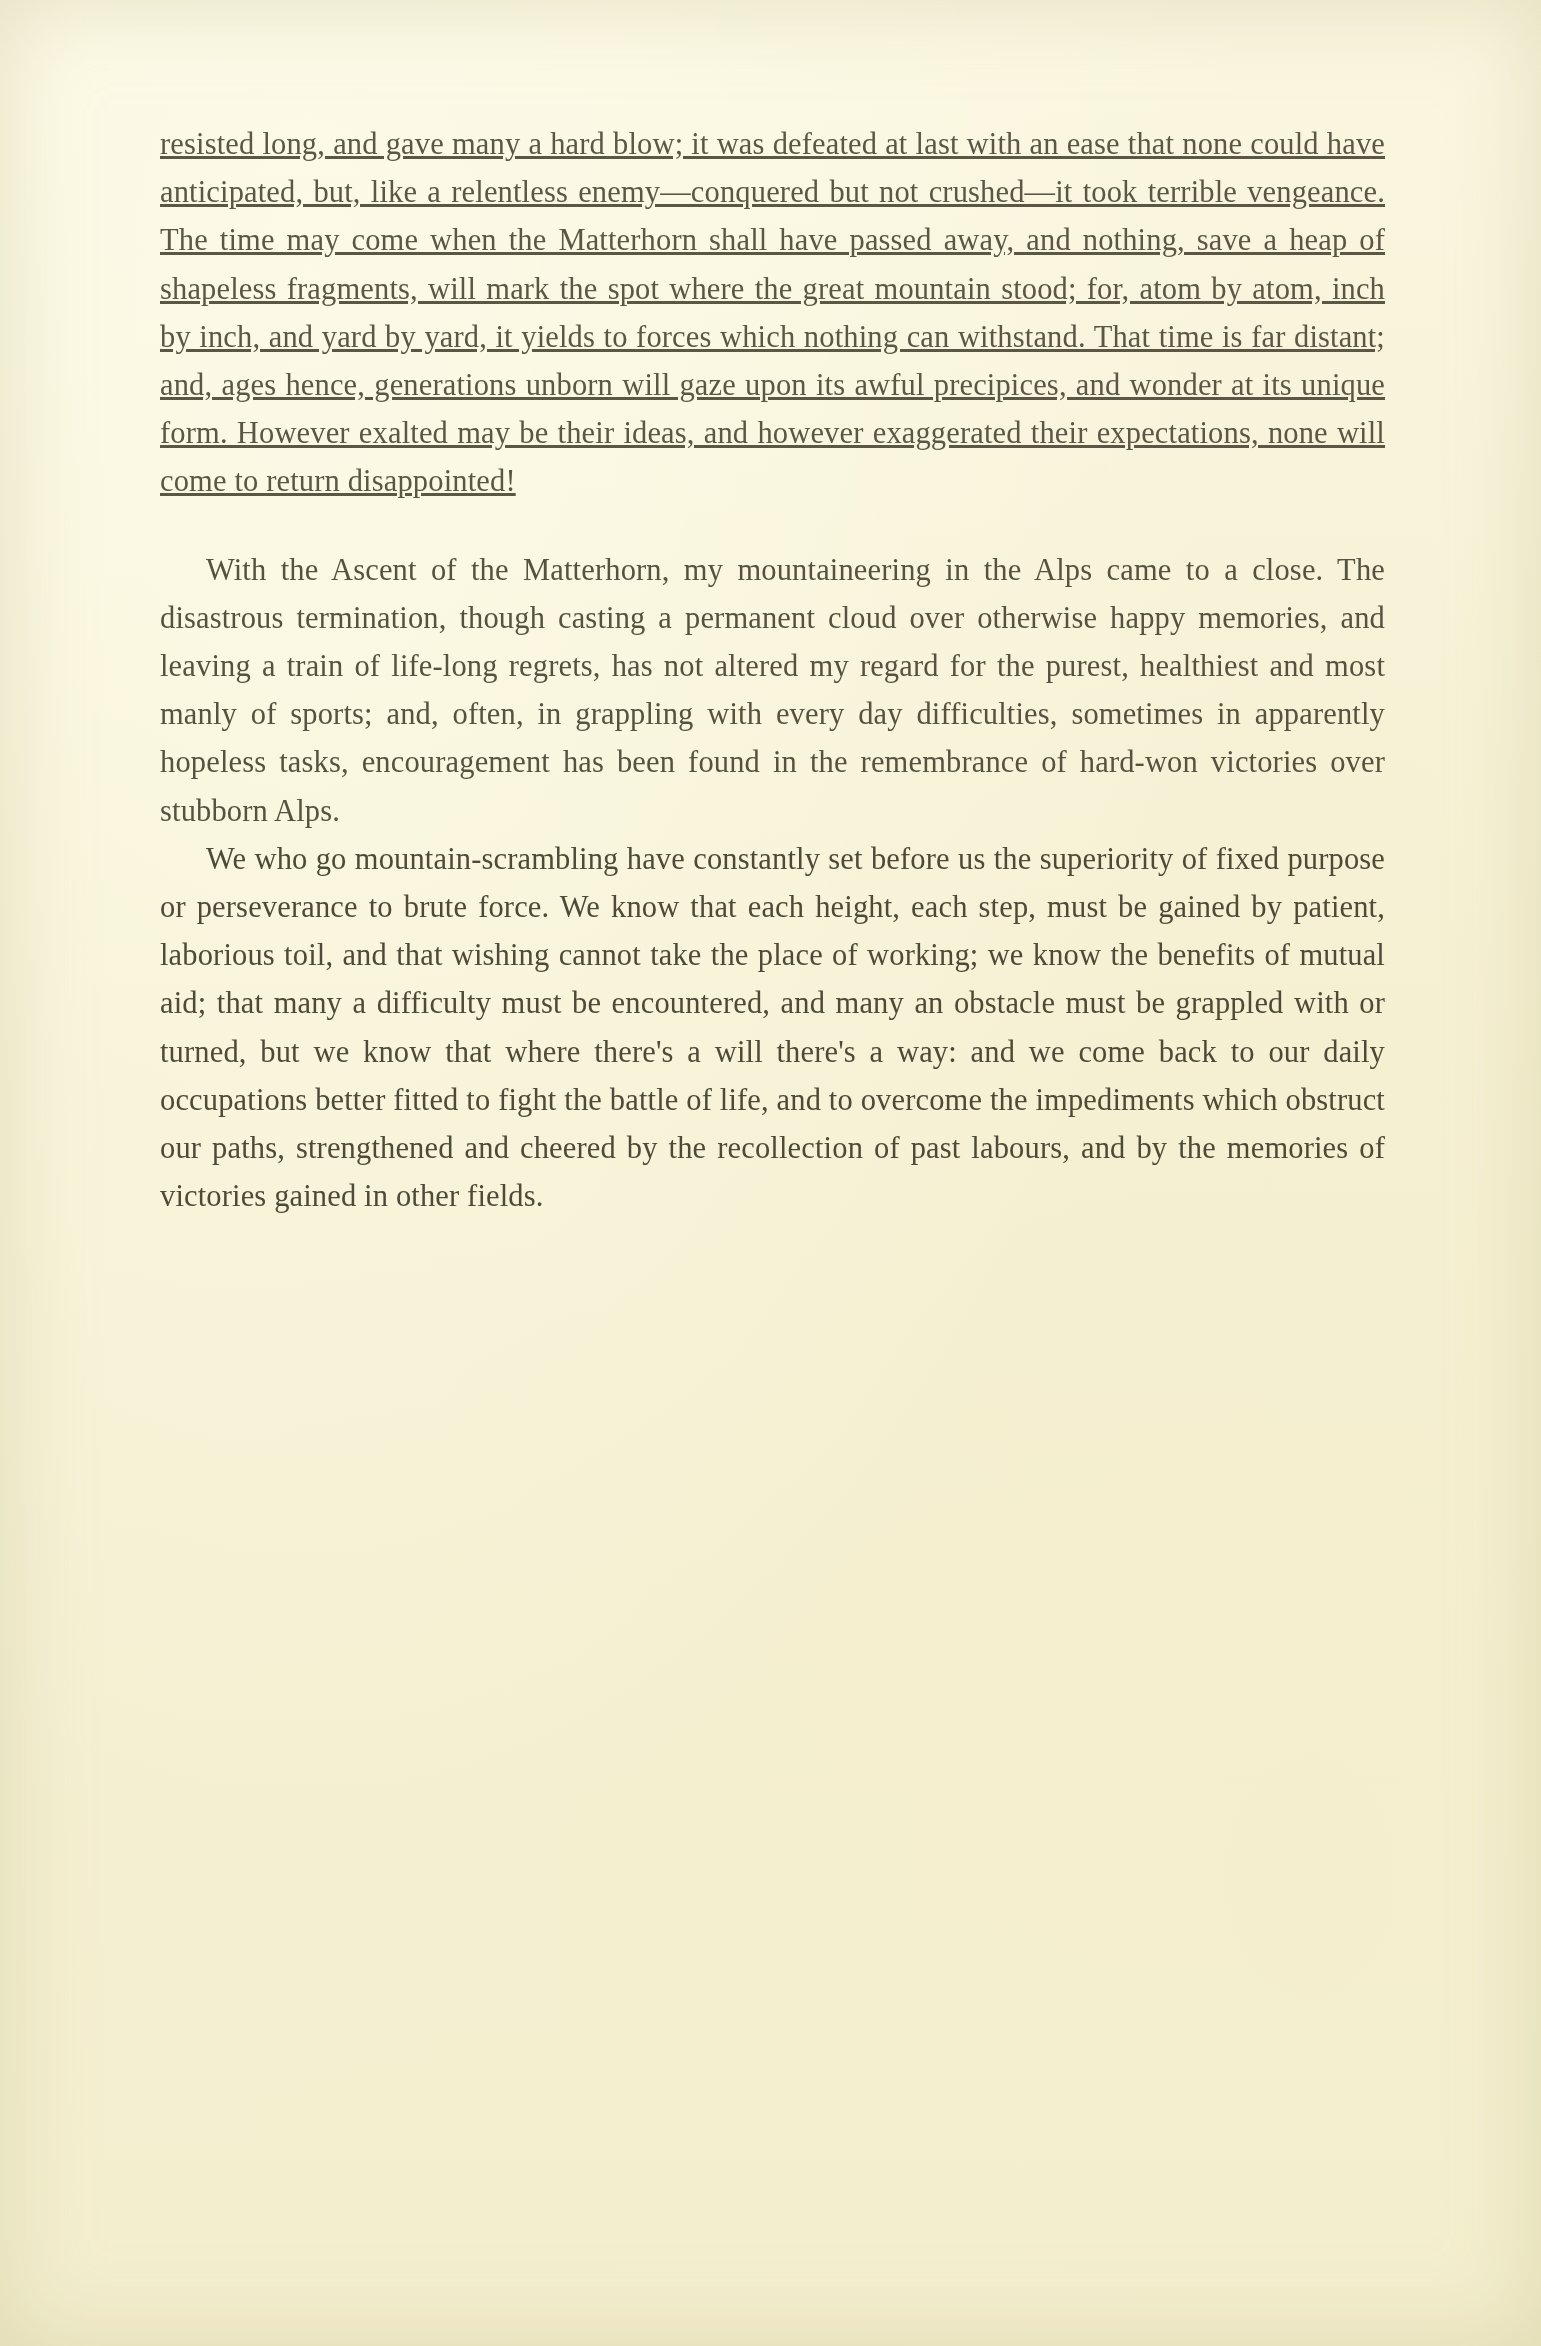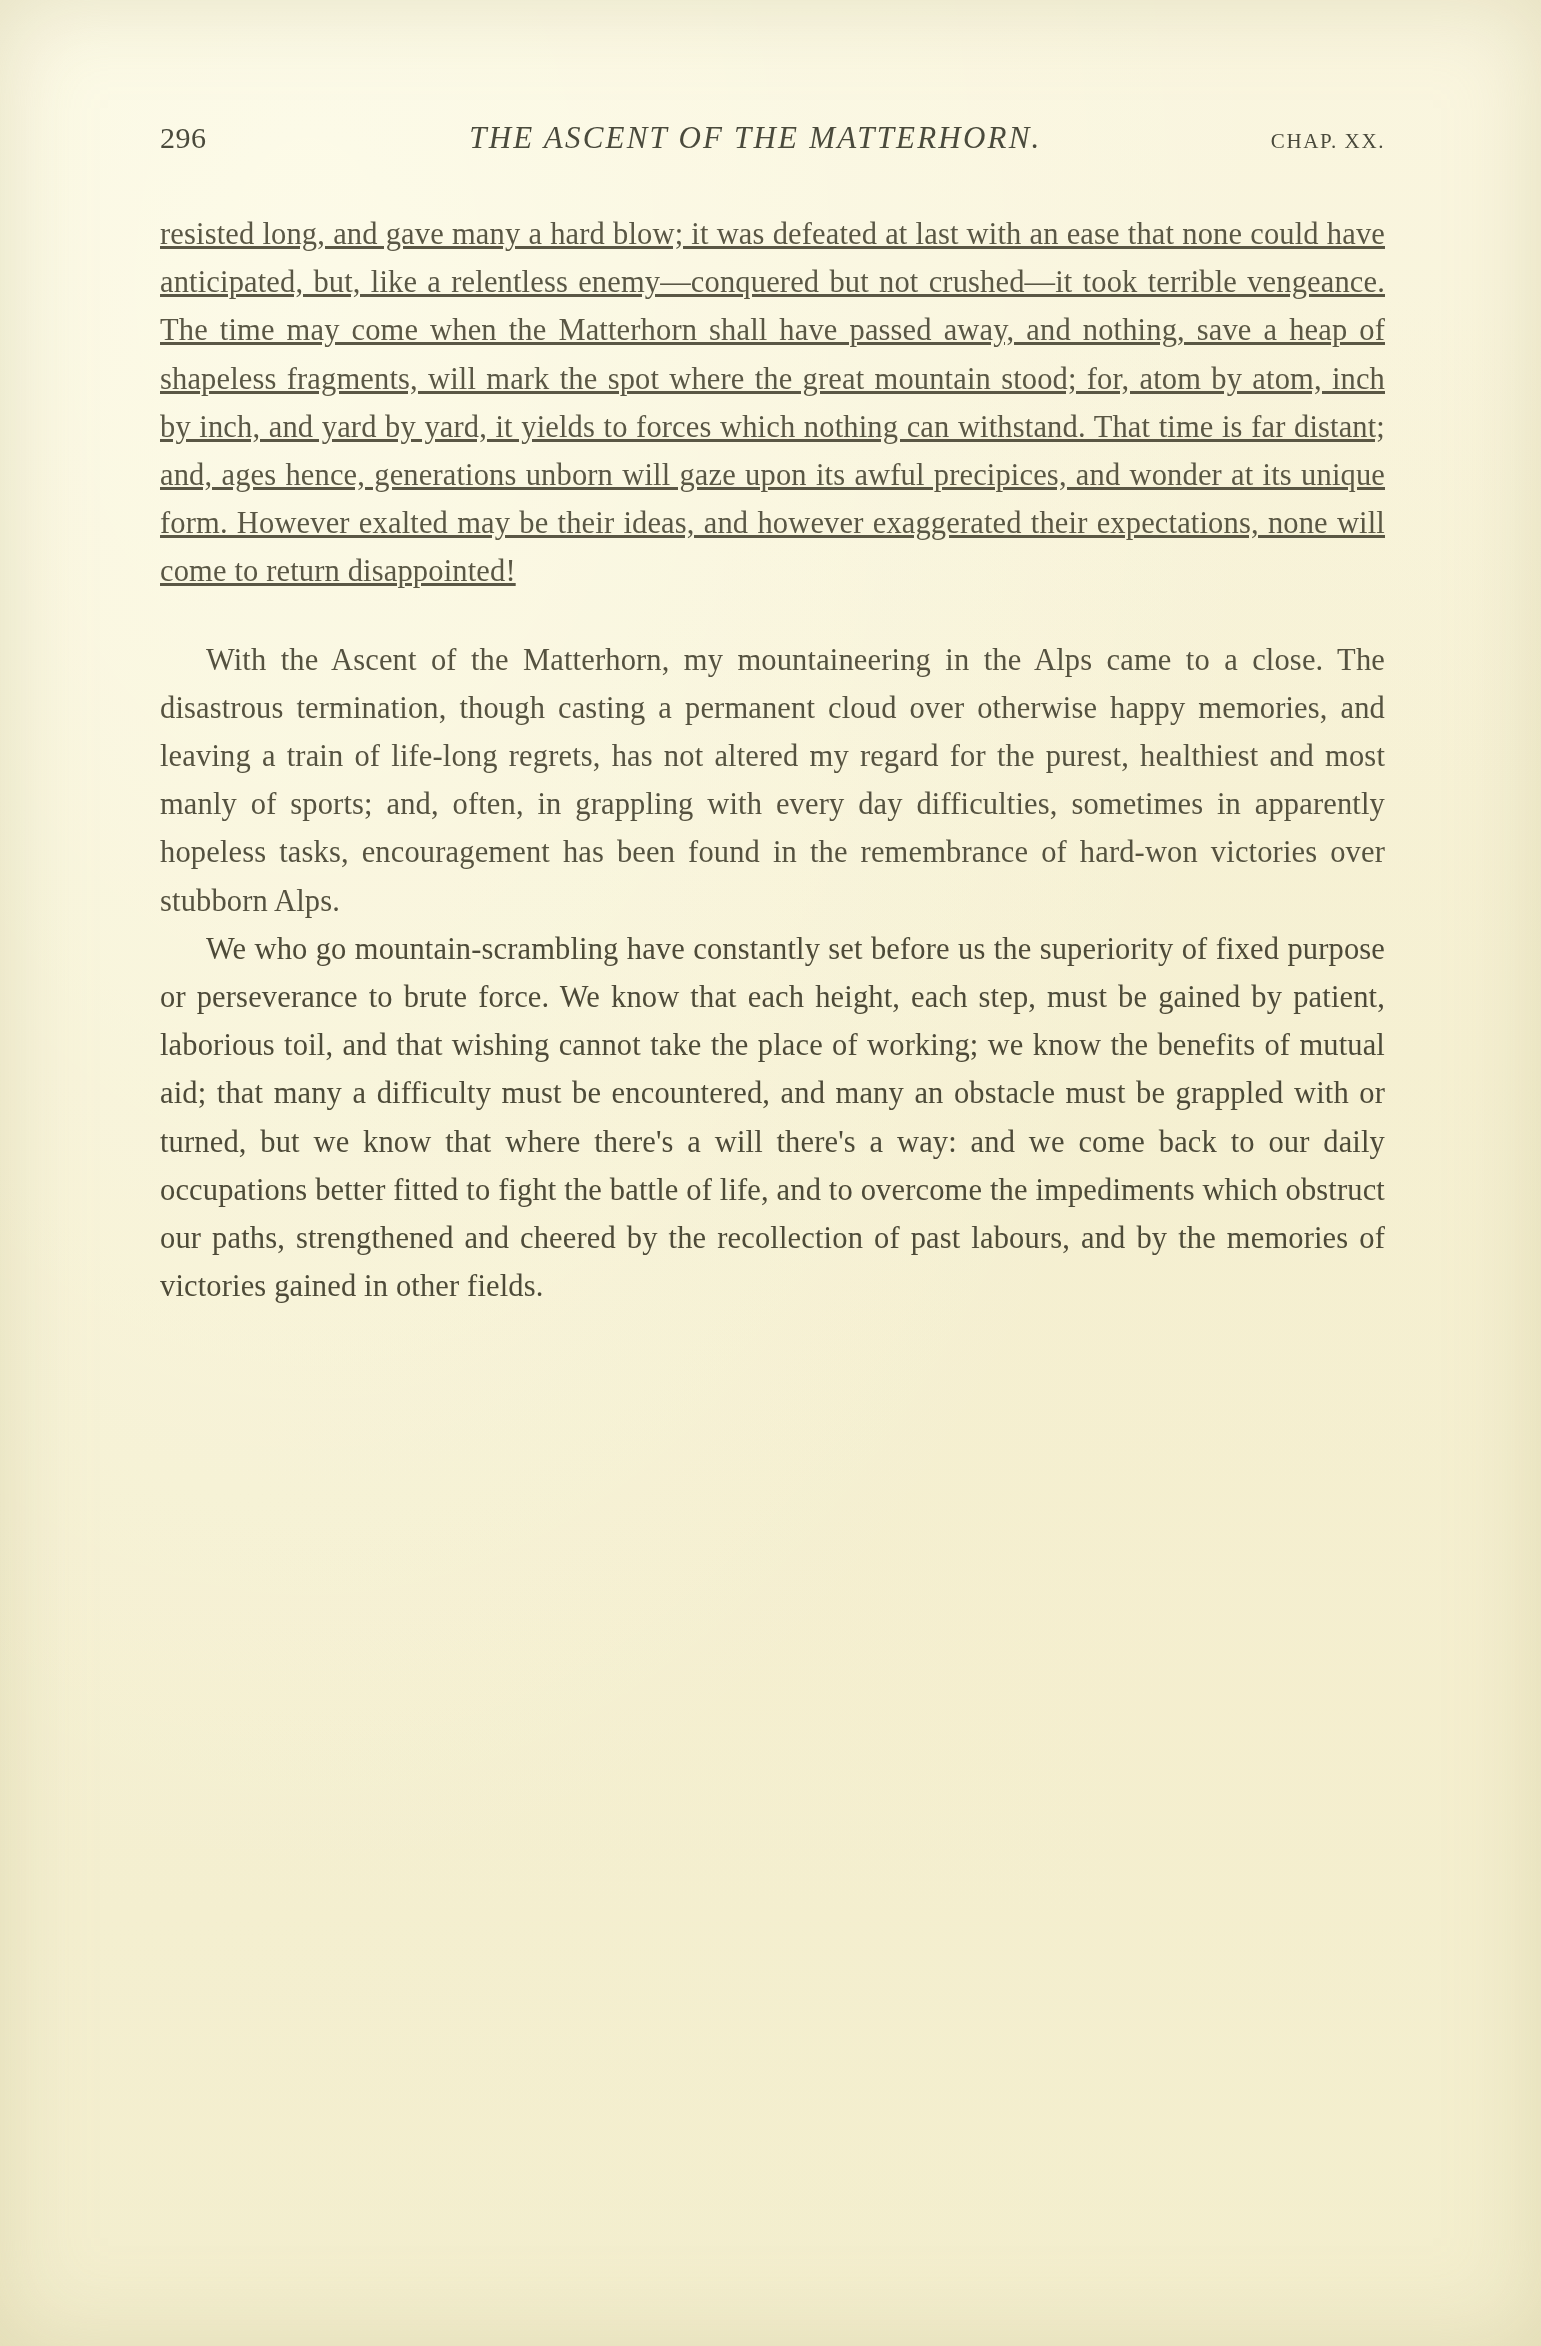--- a/index.html
+++ b/index.html
@@ -92,25 +92,20 @@
     box-shadow: inset 0 0 90px rgba(190,180,130,0.35);
   }
 </style>
 </head>
 <body>
 
 <div class="page">
 
   <div class="content">
 
-    <div class="header-row">
-      <div class="folio">296</div>
-      <div class="running-title">THE ASCENT OF THE MATTERHORN.</div>
-      <div class="chapter-mark">CHAP. XX.</div>
-    </div>
 
     <div class="body-text">
       <p class="fade-top">resisted long, and gave many a hard blow; it was defeated at last with an ease that none could have anticipated, but, like a relentless enemy—conquered but not crushed—it took terrible vengeance. The time may come when the Matterhorn shall have passed away, and nothing, save a heap of shapeless fragments, will mark the spot where the great mountain stood; for, atom by atom, inch by inch, and yard by yard, it yields to forces which nothing can withstand. That time is far distant; and, ages hence, generations unborn will gaze upon its awful precipices, and wonder at its unique form. However exalted may be their ideas, and however exaggerated their expectations, none will come to return disappointed!</p>
 
       <div class="gap"></div>
 
       <p class="indent fade-mid">With the Ascent of the Matterhorn, my mountaineering in the Alps came to a close. The disastrous termination, though casting a permanent cloud over otherwise happy memories, and leaving a train of life-long regrets, has not altered my regard for the purest, healthiest and most manly of sports; and, often, in grappling with every day difficulties, sometimes in apparently hopeless tasks, encouragement has been found in the remembrance of hard-won victories over stubborn Alps.</p>
 
       <p class="indent p-dark fade-bot">We who go mountain-scrambling have constantly set before us the superiority of fixed purpose or perseverance to brute force. We know that each height, each step, must be gained by patient, laborious toil, and that wishing cannot take the place of working; we know the benefits of mutual aid; that many a difficulty must be encountered, and many an obstacle must be grappled with or turned, but we know that where there's a will there's a way: and we come back to our daily occupations better fitted to fight the battle of life, and to overcome the impediments which obstruct our paths, strengthened and cheered by the recollection of past labours, and by the memories of victories gained in other fields.</p>
 

